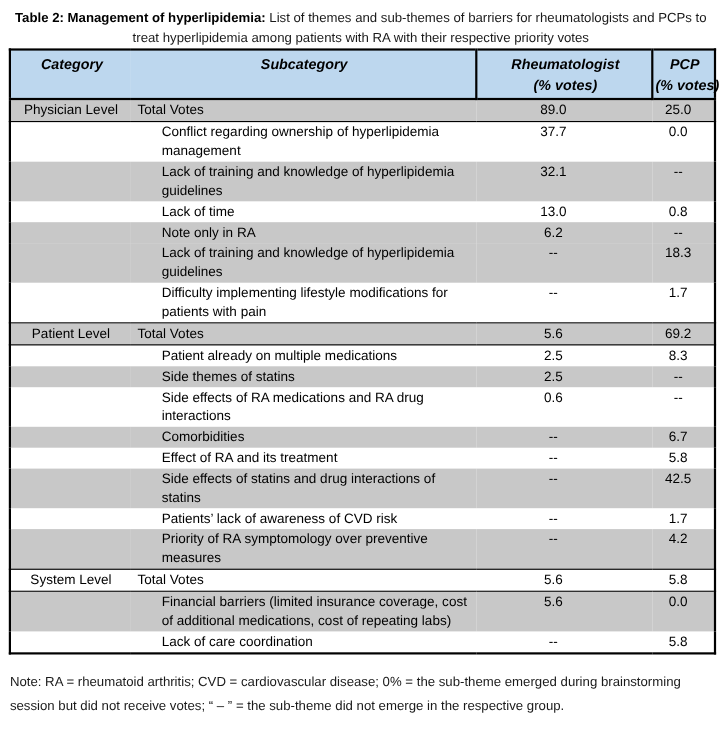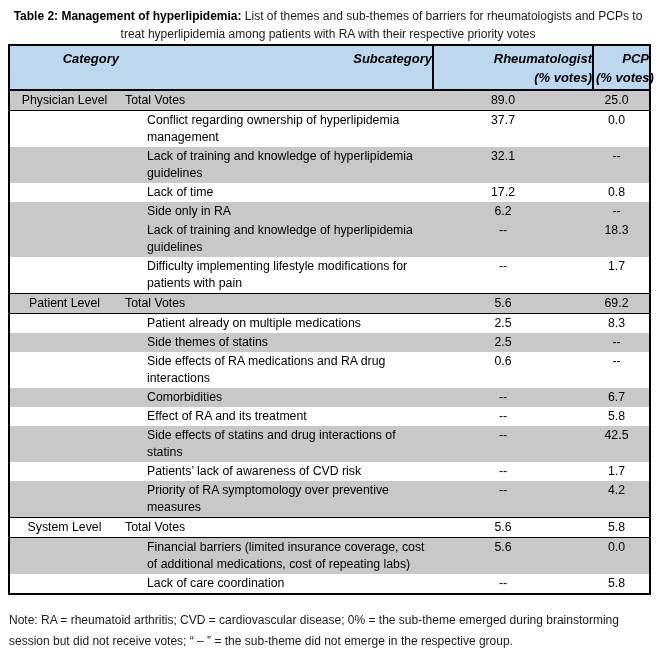--- a/index.html
+++ b/index.html
@@ -13,21 +13,21 @@
     white-space:pre-line;color:#1a1a1a;
   }
   .cap-bold{font-weight:bold;color:#000;}
   table.tbl{
     border-collapse:collapse;table-layout:fixed;
     margin:1px 0 0 8px;width:641px;border:2px solid #000;
   }
   th{
     background:var(--header-bg,#bdd7ee);
     font-style:italic;font-weight:bold;font-size:13px;line-height:19px;
-    vertical-align:top;text-align:right;padding:3px 0 0 2px;height:45px;
+    vertical-align:top;text-align:center;padding:3px 0 0 2px;height:45px;
     border-bottom:2px solid #000;white-space:pre;box-sizing:border-box;
   }
   th.c-sub{border-right:2px solid #000;}
   th.c-rheum{border-right:2px solid #000;}
   td{
     vertical-align:top;font-size:12.3px;line-height:17px;padding:1px 0;
   }
   .td-cat{text-align:center;font-weight:bold;white-space:pre;}
   .td-sub{white-space:pre;}
   tr.section td{font-weight:normal;border-top:1px solid #000;border-bottom:1px solid #000;}
@@ -83,26 +83,26 @@
         <tr class="gray subrow">
           <td class="td-cat"></td>
           <td class="td-sub">Lack of training and knowledge of hyperlipidemia
 guidelines</td>
           <td class="td-rheum">32.1</td>
           <td class="td-pcp">--</td>
         </tr>
         <tr class="subrow">
           <td class="td-cat"></td>
           <td class="td-sub">Lack of time</td>
-          <td class="td-rheum">17.2</td>
+          <td class="td-rheum">13.0</td>
           <td class="td-pcp">0.8</td>
         </tr>
         <tr class="gray subrow">
           <td class="td-cat"></td>
-          <td class="td-sub">Side only in RA</td>
+          <td class="td-sub">Note only in RA</td>
           <td class="td-rheum">6.2</td>
           <td class="td-pcp">--</td>
         </tr>
         <tr class="gray subrow">
           <td class="td-cat"></td>
           <td class="td-sub">Lack of training and knowledge of hyperlipidemia
 guidelines</td>
           <td class="td-rheum">--</td>
           <td class="td-pcp">18.3</td>
         </tr>

